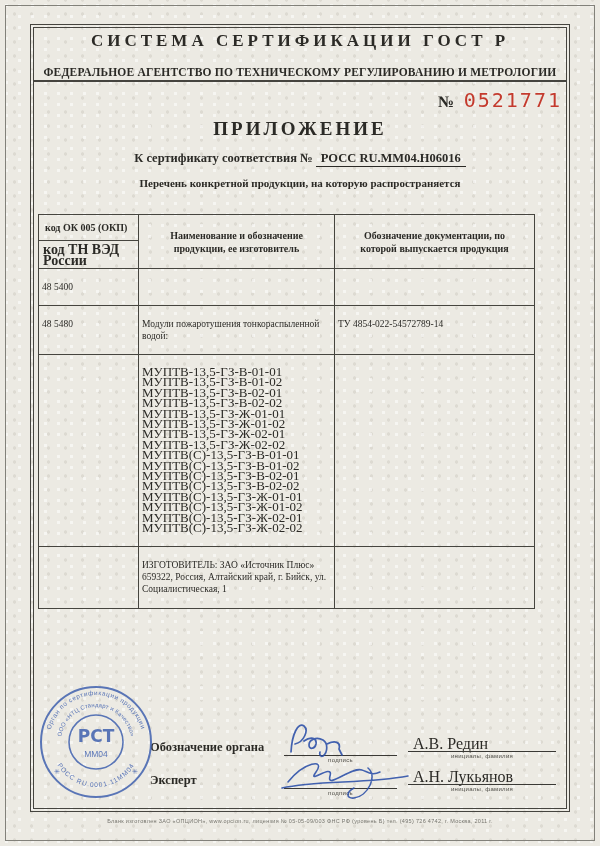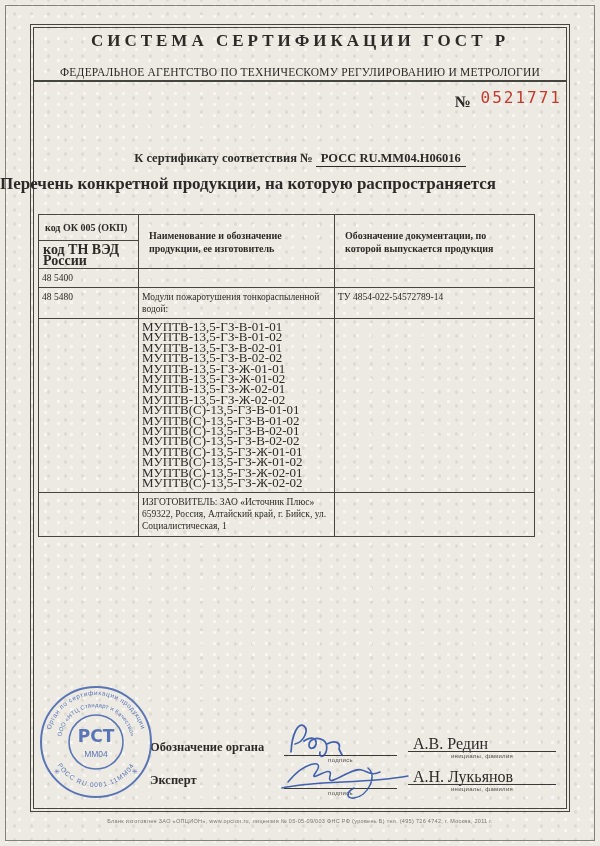--- a/index.html
+++ b/index.html
@@ -15,31 +15,31 @@
     color:#2b2a26;
   }
   .outer-border{position:absolute;inset:5px;border:1px solid #82817a;}
   .frame{position:absolute;left:30px;top:24px;width:540px;height:788px;border:4px double #45443f;box-sizing:border-box;}
   .header-box{
     position:absolute;left:34px;top:28px;width:532px;height:54px;
     border-bottom:2px solid #45443f;box-sizing:border-box;
     display:flex;flex-direction:column;justify-content:center;align-items:center;gap:15px;
   }
   .h-title{font-size:17px;font-weight:bold;letter-spacing:4px;white-space:nowrap;}
-  .h-sub{font-size:11.5px;font-weight:normal;letter-spacing:.2px;white-space:nowrap;}
+  .h-sub{font-size:11.5px;font-weight:bold;letter-spacing:.2px;white-space:nowrap;}
   .serial{position:absolute;top:88px;right:38px;display:flex;align-items:flex-start;gap:10px;}
   .serial .no{font-size:16px;font-weight:bold;padding-top:5px;}
-  .serial .digits{font-family:"DejaVu Sans Mono",monospace;font-size:16px;letter-spacing:2px;}
+  .serial .digits{font-family:"DejaVu Sans Mono",monospace;font-size:20px;letter-spacing:2px;}
   .doc-title{position:absolute;top:118px;left:0;width:600px;text-align:center;font-size:19px;font-weight:bold;letter-spacing:3px;}
   .cert-line{position:absolute;top:151px;left:0;width:600px;text-align:center;font-size:12.5px;font-weight:bold;}
   .cert-num{border-bottom:1px solid #2b2a26;padding:0 5px 1px;margin-top:36px;}
-  .purpose{position:absolute;top:176px;left:0;width:600px;text-align:left;font-size:17px;font-weight:bold;line-height:15px;}
+  .purpose{position:absolute;top:176px;left:0;width:600px;text-align:center;font-size:11px;font-weight:bold;line-height:15px;}
   .prod-table{position:absolute;left:38px;top:214px;width:497px;border-collapse:collapse;table-layout:fixed;}
-  .prod-table td{border:1px solid #46453f;vertical-align:top;font-size:9.5px;line-height:11px;padding:3px 3px;overflow:hidden;}
-  .prod-table .ch{font-size:10px;font-weight:bold;text-align:left;vertical-align:middle;line-height:13px;padding:2px 10px;}
+  .prod-table td{border:1px solid #46453f;vertical-align:top;font-size:9.5px;line-height:11px;padding:12px 3px;overflow:hidden;}
+  .prod-table .ch{font-size:10px;font-weight:bold;text-align:center;vertical-align:middle;line-height:13px;padding:2px 10px;}
   .c1h{padding:0 !important;}
   .c1top{height:26px;border-bottom:1px solid #46453f;font-weight:bold;font-size:10px;display:flex;align-items:center;padding-left:6px;box-sizing:border-box;}
   .c1bot{height:27px;font-weight:bold;font-size:14px;display:flex;align-items:center;padding-left:4px;box-sizing:border-box;}
   .r-code td{height:12px;line-height:12px;}
   .r-list td{height:167px;}
   .plist div{line-height:10.4px;font-size:13px;}
   .r-mfr td{height:37px;}
   .mlist div{line-height:12px;font-size:9.5px;}
   .sig-label{position:absolute;font-weight:bold;font-size:12.5px;white-space:nowrap;}
   .sig-name{position:absolute;font-size:16px;white-space:nowrap;}
@@ -59,20 +59,21 @@
   <div class="header-box">
     <div class="h-title">СИСТЕМА СЕРТИФИКАЦИИ ГОСТ Р</div>
     <div class="h-sub">ФЕДЕРАЛЬНОЕ АГЕНТСТВО ПО ТЕХНИЧЕСКОМУ РЕГУЛИРОВАНИЮ И МЕТРОЛОГИИ</div>
   </div>
 
   <div class="serial">
     <span class="no">№</span>
     <span class="digits" style="color:#c43a2d">0521771</span>
   </div>
 
+  <div class="doc-title">ПРИЛОЖЕНИЕ</div>
 
   <div class="cert-line">
     <span>К сертификату соответствия №</span>
     <span class="cert-num">РОСС RU.ММ04.Н06016</span>
   </div>
 
   <div class="purpose">
     <div>Перечень конкретной продукции,  на которую распространяется</div>
   </div>
 

